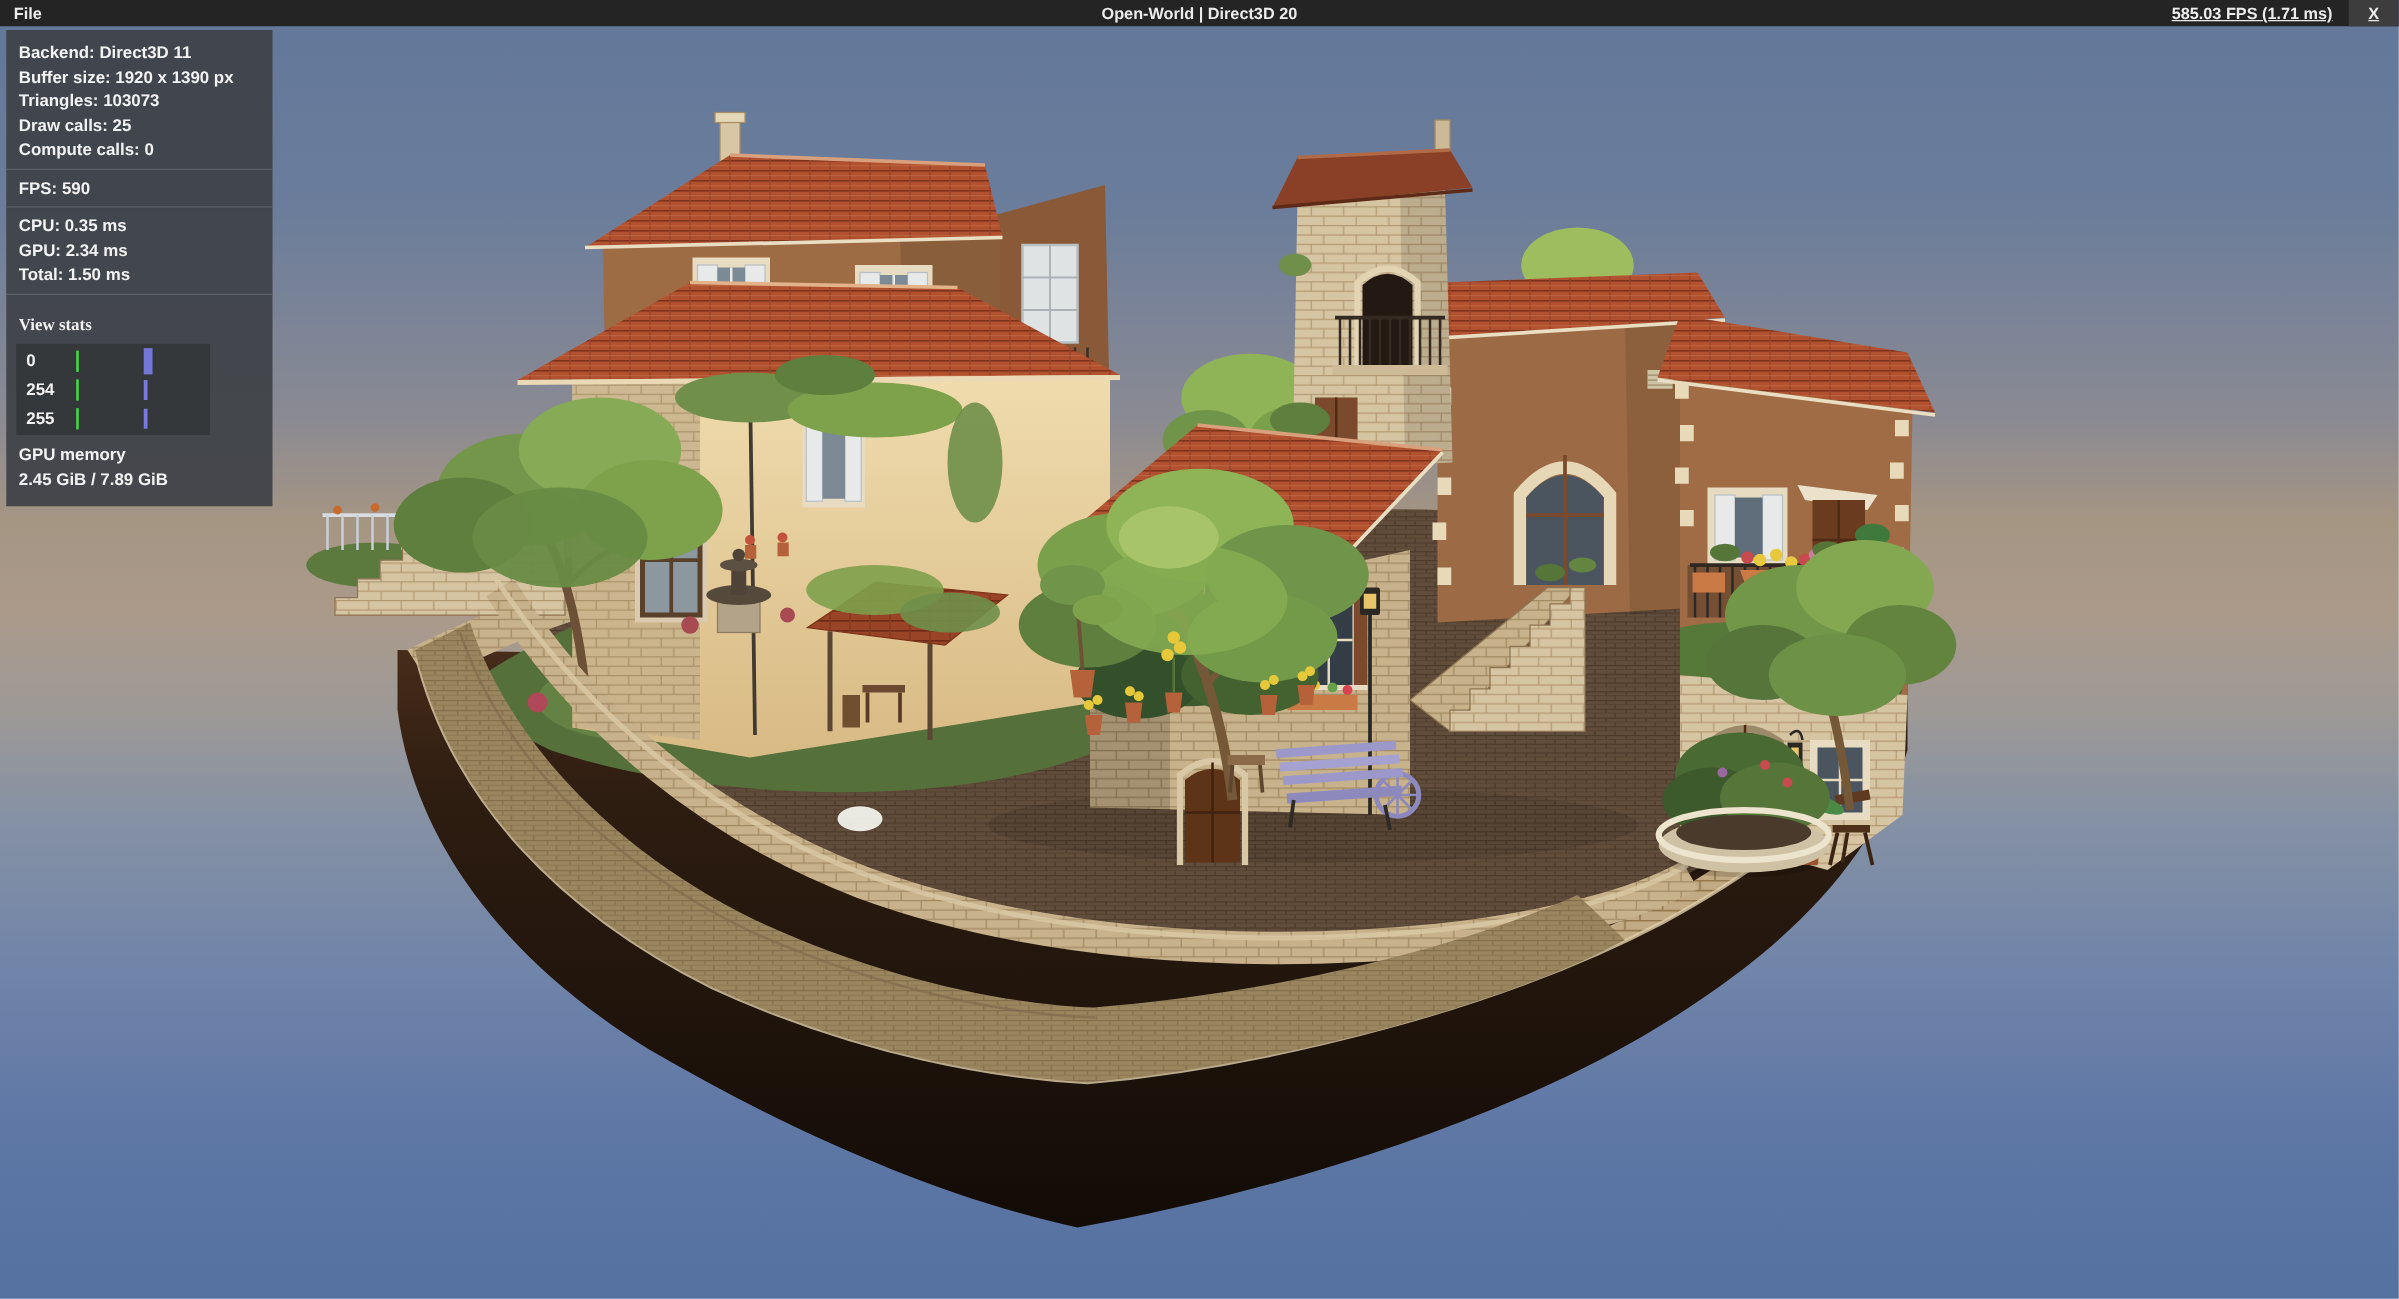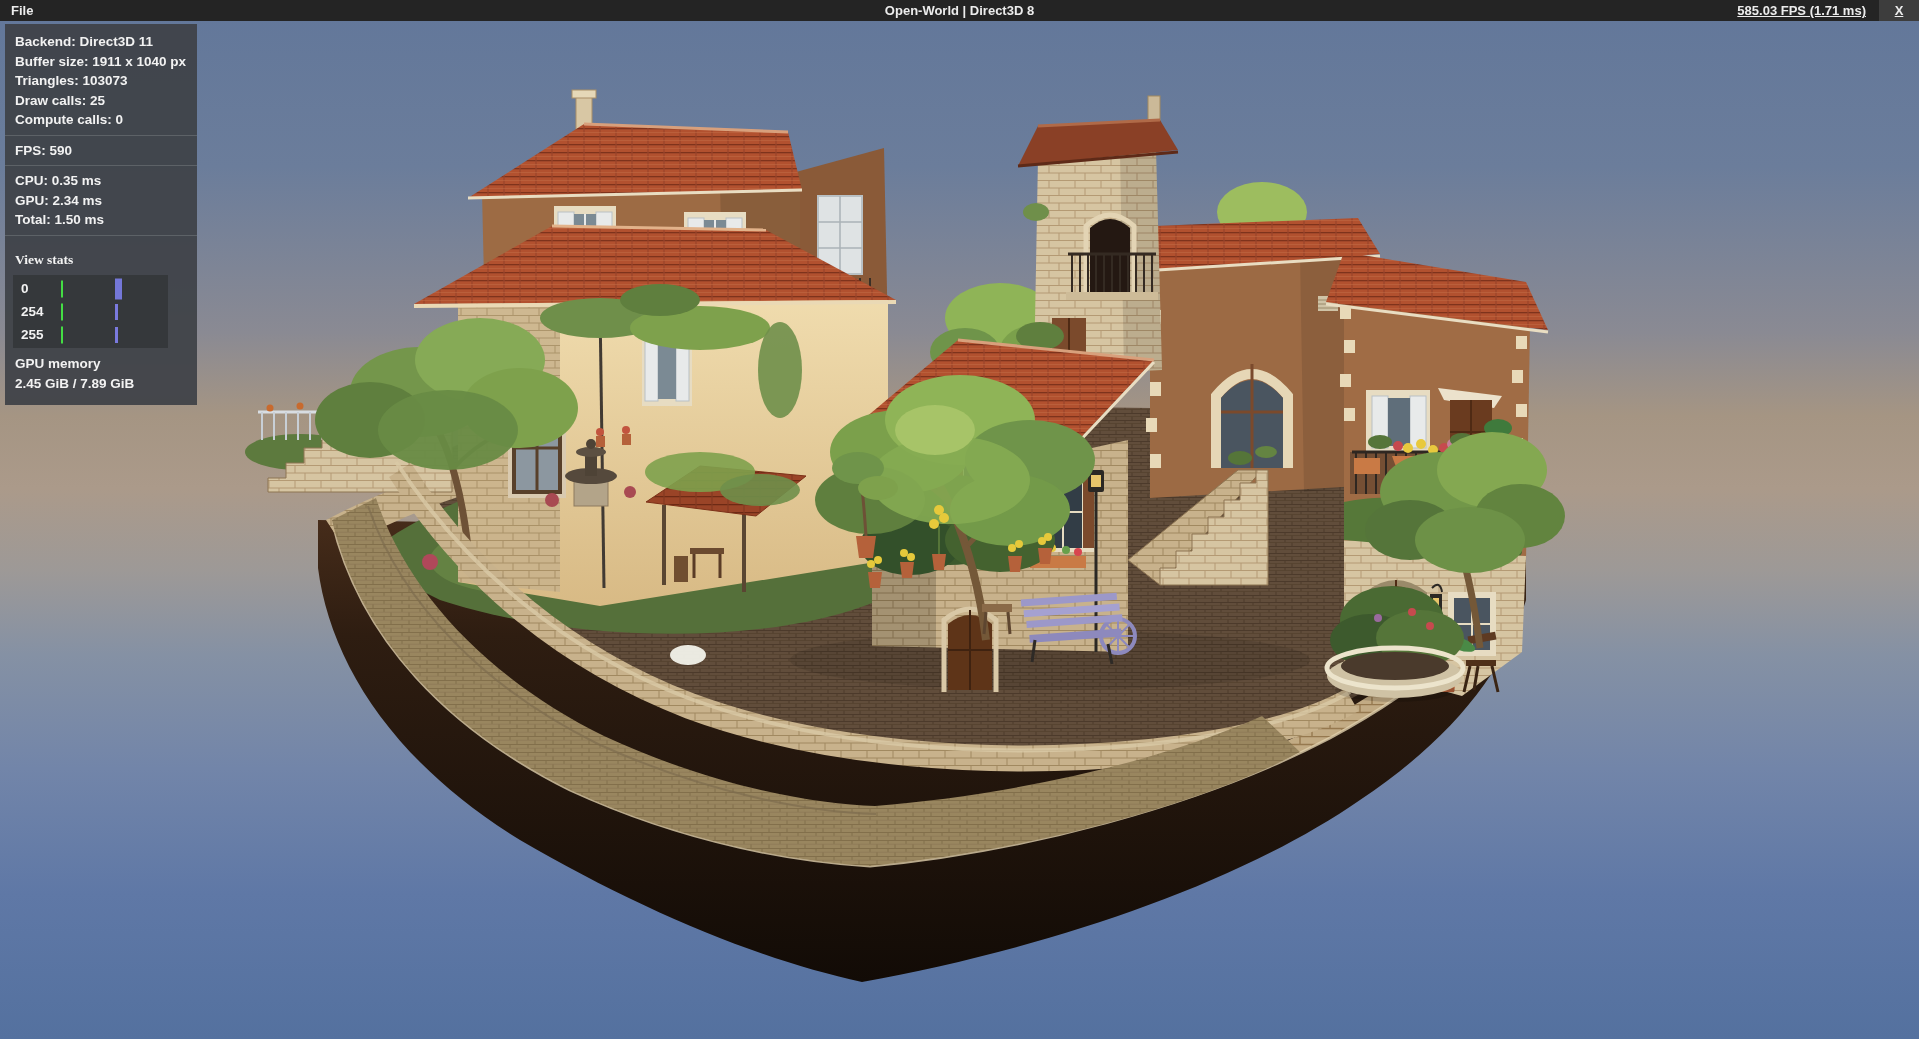--- a/index.html
+++ b/index.html
@@ -18,21 +18,21 @@
   .titlebar{position:absolute;top:0;left:0;right:0;height:21px;background:#242424;
     display:flex;align-items:center;z-index:20;font-size:13px;font-weight:bold;color:#ececec;}
   .menu-item{padding:0 11px;height:100%;display:flex;align-items:center;cursor:pointer;}
   .tb-title{position:absolute;left:50%;transform:translateX(-50%);white-space:nowrap;}
   .tb-right{margin-left:auto;display:flex;align-items:center;height:100%;text-decoration:underline;}
   .fps-readout{padding-right:13px;white-space:nowrap;}
   .close-btn{width:40px;height:100%;background:#3d3d3d;display:flex;align-items:center;
     justify-content:center;cursor:pointer;}
 
   
-  .stats-panel{position:absolute;left:5px;top:24px;width:192px;box-sizing:border-box;
+  .stats-panel{position:absolute;left:5px;top:24px;width:213px;box-sizing:border-box;
     background:rgba(62,66,71,0.93);color:#f2f2f2;font-size:13.5px;font-weight:bold;
     line-height:19.5px;padding:8px 10px 12px 10px;z-index:10;}
   .sep{border:none;border-top:1px solid #5d6267;margin:5px -10px;}
   .vs-label{margin-top:14px;font-family:Liberation Serif, serif;}
   .hist-box{background:#35383b;margin:6px 0 4px -2px;width:155px;padding:2px 0;}
   .hist-row{position:relative;height:23px;display:flex;align-items:center;}
   .hist-label{margin-left:8px;z-index:1;}
   .tick{position:absolute;top:50%;transform:translateY(-50%);}
   .tick.green{left:31%;width:2px;height:17px;background:#44dd44;}
   .tick.purple{left:66%;width:3px;height:16px;background:#7a7ade;}
@@ -528,30 +528,30 @@
     <ellipse cx="1492" cy="470" rx="55" ry="38" fill="#84a851"></ellipse>
     <ellipse cx="1520" cy="516" rx="45" ry="32" fill="#62843f"></ellipse>
     <ellipse cx="1410" cy="530" rx="45" ry="30" fill="#55753a"></ellipse>
     <ellipse cx="1470" cy="540" rx="55" ry="33" fill="#6d9147"></ellipse>
   </g>
 </svg>
 </div>
 
 <div class="titlebar">
   <div class="menu-item">File</div>
-  <div class="tb-title">Open-World | Direct3D 8</div>
+  <div class="tb-title">Open-World | Direct3D 20</div>
   <div class="tb-right">
     <div class="fps-readout">585.03 FPS (1.71 ms)</div>
     <div class="close-btn">X</div>
   </div>
 </div>
 
 <div class="stats-panel">
   <div>Backend: Direct3D 11</div>
-  <div>Buffer size: 1911 x 1040 px</div>
+  <div>Buffer size: 1920 x 1390 px</div>
   <div>Triangles: 103073</div>
   <div>Draw calls: 25</div>
   <div>Compute calls: 0</div>
   <hr class="sep">
   <div>FPS: 590</div>
   <hr class="sep">
   <div>CPU: 0.35 ms</div>
   <div>GPU: 2.34 ms</div>
   <div>Total: 1.50 ms</div>
   <hr class="sep">

